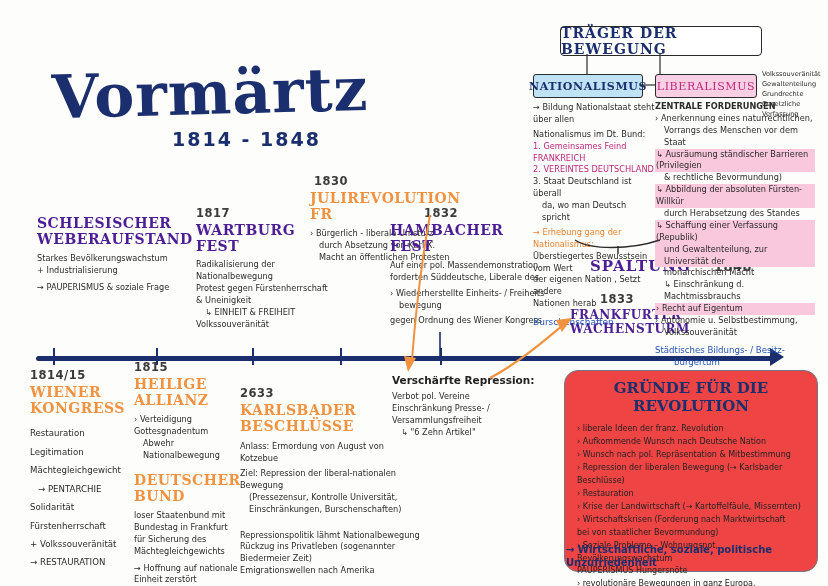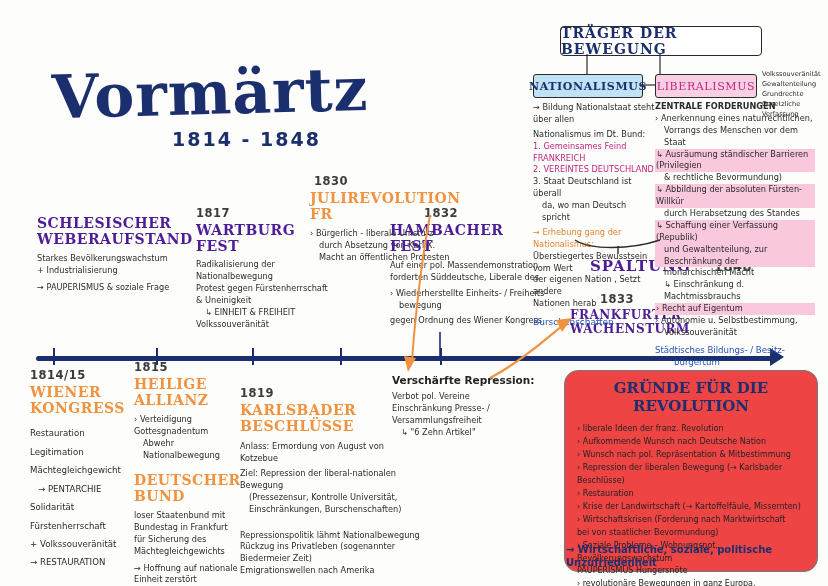--- a/index.html
+++ b/index.html
@@ -195,21 +195,21 @@
     <div>loser Staatenbund mit</div>
     <div>Bundestag in Frankfurt</div>
     <div>für Sicherung des</div>
     <div>Mächtegleichgewichts</div>
     <div style="margin-top:5px;">→ Hoffnung auf nationale</div>
     <div>   Einheit zerstört</div>
   </div>
 </div>
 
 <div class="abs" style="left:240px;top:386px;width:180px;">
-  <div class="yr">1819</div>
+  <div class="yr">2633</div>
   <div class="hd-orange" style="white-space:pre-line;margin-top:2px;">KARLSBADER
 BESCHLÜSSE</div>
   <div class="body-txt" style="margin-top:7px;">
     <div>Anlass: Ermordung von August von</div>
     <div>Kotzebue</div>
     <div style="margin-top:3px;">Ziel: Repression der liberal-nationalen Bewegung</div>
     <div class="lv2">(Pressezensur, Kontrolle Universität,</div>
     <div class="lv2">Einschränkungen, Burschenschaften)</div>
     <div style="height:14px;"></div>
     <div>Repressionspolitik lähmt Nationalbewegung</div>
@@ -262,21 +262,21 @@
 <div class="abs" style="left:655px;top:101px;width:160px;">
   <div class="body-txt">
     <div style="font-weight:bold;">ZENTRALE FORDERUNGEN</div>
     <div>› Anerkennung eines naturrechtlichen,</div>
     <div class="lv2">  Vorrangs des Menschen vor dem Staat</div>
     <div class="hl-pink">↳ Ausräumung ständischer Barrieren (Privilegien</div>
     <div class="lv2">  &amp; rechtliche Bevormundung)</div>
     <div class="hl-pink">↳ Abbildung der absoluten Fürsten-Willkür</div>
     <div class="lv2">  durch Herabsetzung des Standes</div>
     <div class="hl-pink">↳ Schaffung einer Verfassung (Republik)</div>
-    <div class="lv2 hl-pink">  und Gewaltenteilung, zur Beschränkung der</div>
+    <div class="lv2 hl-pink">  und Gewaltenteilung, zur Universität der</div>
     <div class="lv2">  monarchischen Macht</div>
     <div class="lv2">↳ Einschränkung d. Machtmissbrauchs</div>
     <div class="hl-pink">› Recht auf Eigentum</div>
     <div>› Autonomie u. Selbstbestimmung,</div>
     <div class="lv2">  Volkssouveränität</div>
     <div class="blue" style="margin-top:5px;font-size:8.6px;">Städtisches Bildungs- / Besitz-</div>
     <div class="blue" style="font-size:8.6px;padding-left:19px;">bürgertum</div>
   </div>
 </div>
 

